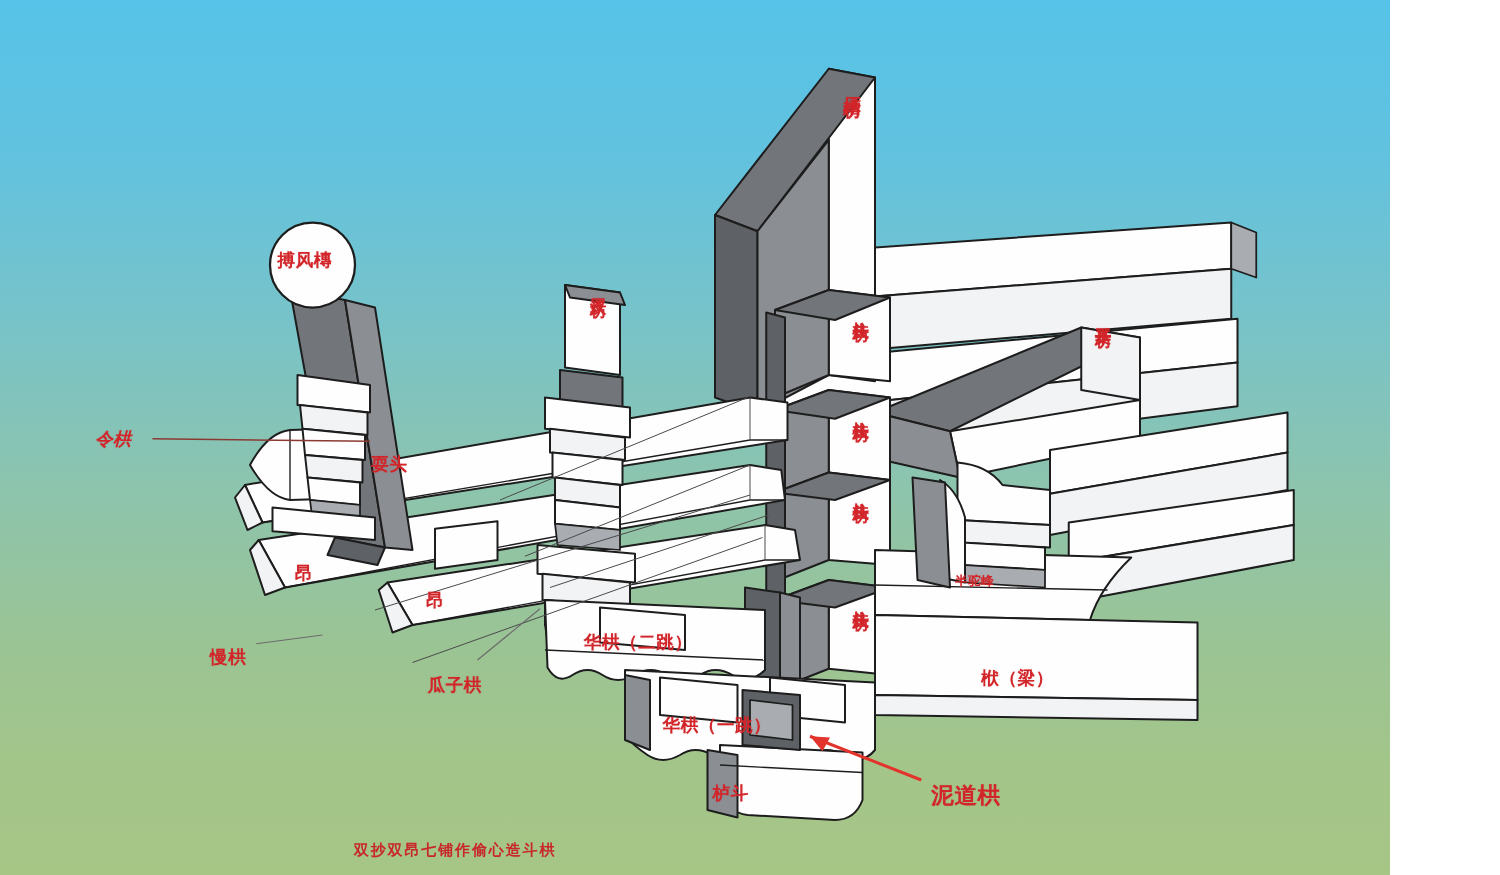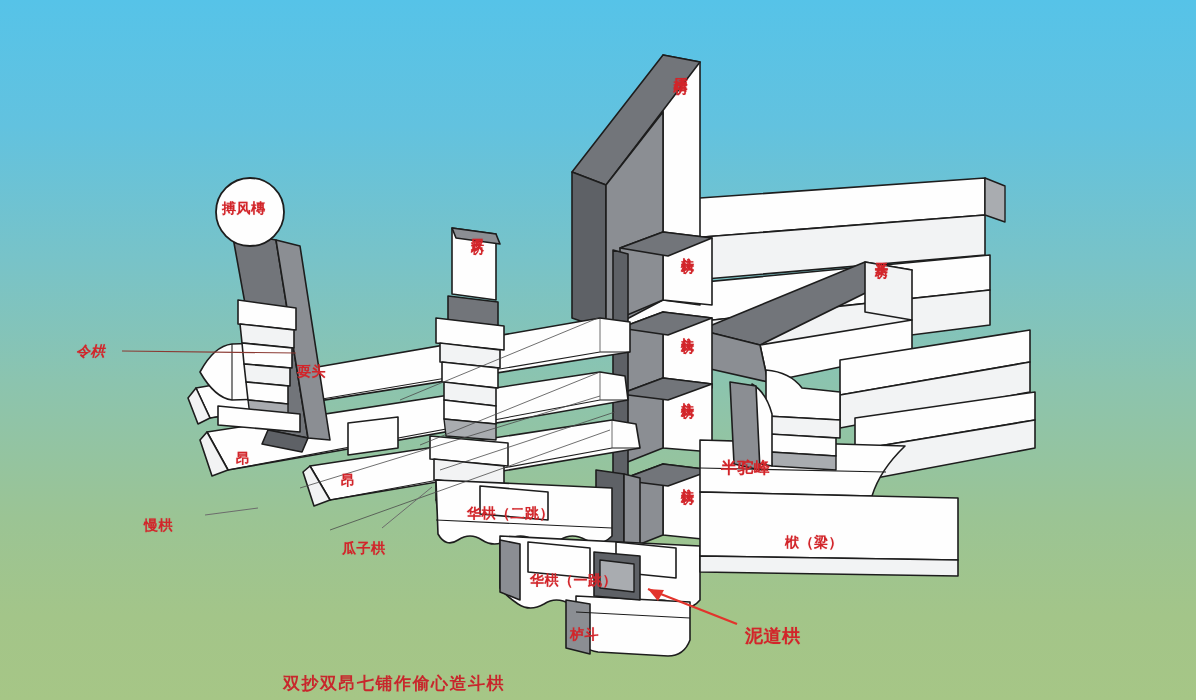--- a/index.html
+++ b/index.html
@@ -2,21 +2,21 @@
 <html><head>
 <meta charset="utf-8">
 <style>
   html, body {
     margin: 0;
     padding: 0;
     background: #ffffff;
   }
   #stage {
     position: relative;
-    width: 1196px;
+    width: 1112px;
     height: 700px;
     overflow: hidden;
     font-family: "DejaVu Sans", "Liberation Sans", sans-serif;
     background: linear-gradient(180deg, #56c3e8 0%, #62c2df 18%, #79c3c7 38%, #8cc4ae 55%, #9bc494 74%, #a3c589 88%, #a6c686 100%);
     text-align: right;
   }
   #stage svg {
     position: absolute;
     left: 0;
     top: 0;
@@ -33,21 +33,21 @@
   }
   .lbl.vert {
     writing-mode: vertical-rl;
     text-orientation: upright;
     letter-spacing: 1px;
   }
   .caption {
     position: absolute;
     color: #c8272c;
     font-weight: bold;
-    font-size: 17px;
+    font-size: 12px;
     letter-spacing: 1.5px;
   }
 </style>
 </head>
 <body>
 
 <div id="stage">
 
   <svg viewBox="0 0 1200 700" xmlns="http://www.w3.org/2000/svg">
     <defs>
@@ -259,24 +259,24 @@
   <div class="lbl vert" style="left:678px; top:247px; font-size:13px;">柱头枋</div>
   <div class="lbl vert" style="left:678px; top:327px; font-size:13px;">柱头枋</div>
   <div class="lbl vert" style="left:678px; top:392px; font-size:13px;">柱头枋</div>
   <div class="lbl vert" style="left:678px; top:478px; font-size:13px;">柱头枋</div>
   <div class="lbl vert" style="left:872px; top:252px; font-size:13px;">平棊枋</div>
 
   <div class="lbl" style="left:76px;  top:343px; font-size:14px;font-style:italic;">令栱</div>
   <div class="lbl" style="left:297px; top:363px; font-size:14px;">耍头</div>
   <div class="lbl" style="left:236px; top:450px; font-size:14px;">昂</div>
   <div class="lbl" style="left:341px; top:472px; font-size:14px;">昂</div>
-  <div class="lbl" style="left:144px; top:517px; font-size:14px;">慢栱</div>
+  <div class="lbl" style="left:168px; top:517px; font-size:14px;">慢栱</div>
   <div class="lbl" style="left:342px; top:540px; font-size:14px;">瓜子栱</div>
   <div class="lbl" style="left:455px; top:505px; font-size:14px;margin-left:12px;">华栱（二跳）</div>
   <div class="lbl" style="left:530px; top:572px; font-size:14px;">华栱（一跳）</div>
   <div class="lbl" style="left:570px; top:626px; font-size:14px;">栌斗</div>
   <div class="lbl" style="left:745px; top:624px; font-size:18px;">泥道栱</div>
-  <div class="lbl" style="left:721px; top:458px; font-size:16px;">半驼峰</div>
+  <div class="lbl" style="left:764px; top:458px; font-size:10px;">半驼峰</div>
   <div class="lbl" style="left:785px; top:534px; font-size:14px;">栿（梁）</div>
 
   <div class="caption" style="left:283px; top:672px;">双抄双昂七铺作偷心造斗栱</div>
 
 </div>
 
 </body></html>

